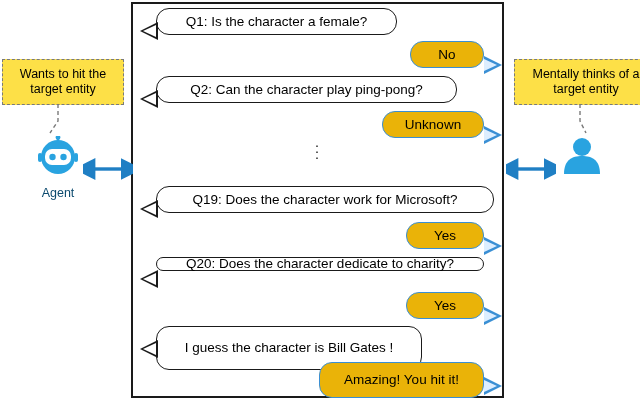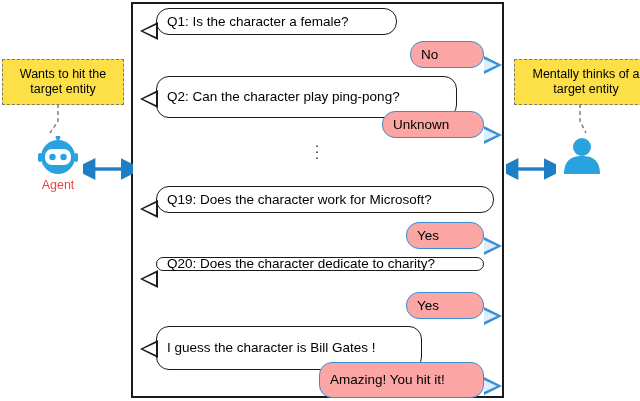--- a/index.html
+++ b/index.html
@@ -27,34 +27,34 @@
     background: #ffffff;
   }
 
   
   .bubble {
     position: absolute;
     box-sizing: border-box;
     border-radius: 13px;
     display: flex;
     align-items: center;
-    justify-content: flex-start;
+    justify-content: center;
     padding: 4px 10px;
     white-space: nowrap;
     font-size: 13.5px;
     line-height: 1;
   }
   .bubble.agent {
     border: 1.6px solid #1a1a1a;
     background: #ffffff;
     color: #000000;
   }
   .bubble.player {
     border: 1.6px solid #3a8fd4;
-    background: #fca5a5;
+    background: #eab308;
     color: #000000;
   }
   
   .tail {
     position: absolute;
     width: 0;
     height: 0;
   }
   .tail.agent-tail {
     border-top: 9px solid transparent;
@@ -132,43 +132,43 @@
   
   .actor {
     position: absolute;
     width: 74px;
     text-align: center;
   }
   #actor-agent  { left: 21px;  top: 136px; }
   #actor-player { left: 545px; top: 136px; }
   .actor-label {
     font-size: 12.5px;
-    color: #ef4444;
-    margin-top: 2px;
+    color: #0c4a6e;
+    margin-top: 10px;
   }
 
   
   .arrow-svg { position: absolute; }
 </style>
 </head>
 <body>
 
 <div id="conversation-panel"></div>
 
 <div class="bubble agent" style="left:156px; top:8px; width:241px; height:27px;">
   <span>Q1: Is the character a female?</span>
 </div>
 <span class="tail agent-tail" style="left:140px; top:22px;"></span>
 
 <div class="bubble player" style="left:410px; top:41px; width:74px; height:27px;">
   <span>No</span>
 </div>
 <span class="tail player-tail" style="left:484px; top:56px;"></span>
 
-<div class="bubble agent" style="left:156px; top:76px; width:301px; height:42px;">
+<div class="bubble agent" style="left:156px; top:76px; width:301px; height:27px;">
   <span>Q2: Can the character play ping-pong?</span>
 </div>
 <span class="tail agent-tail" style="left:140px; top:90px;"></span>
 
 <div class="bubble player" style="left:382px; top:111px; width:102px; height:27px;">
   <span>Unknown</span>
 </div>
 <span class="tail player-tail" style="left:484px; top:126px;"></span>
 
 <div id="ellipsis">

